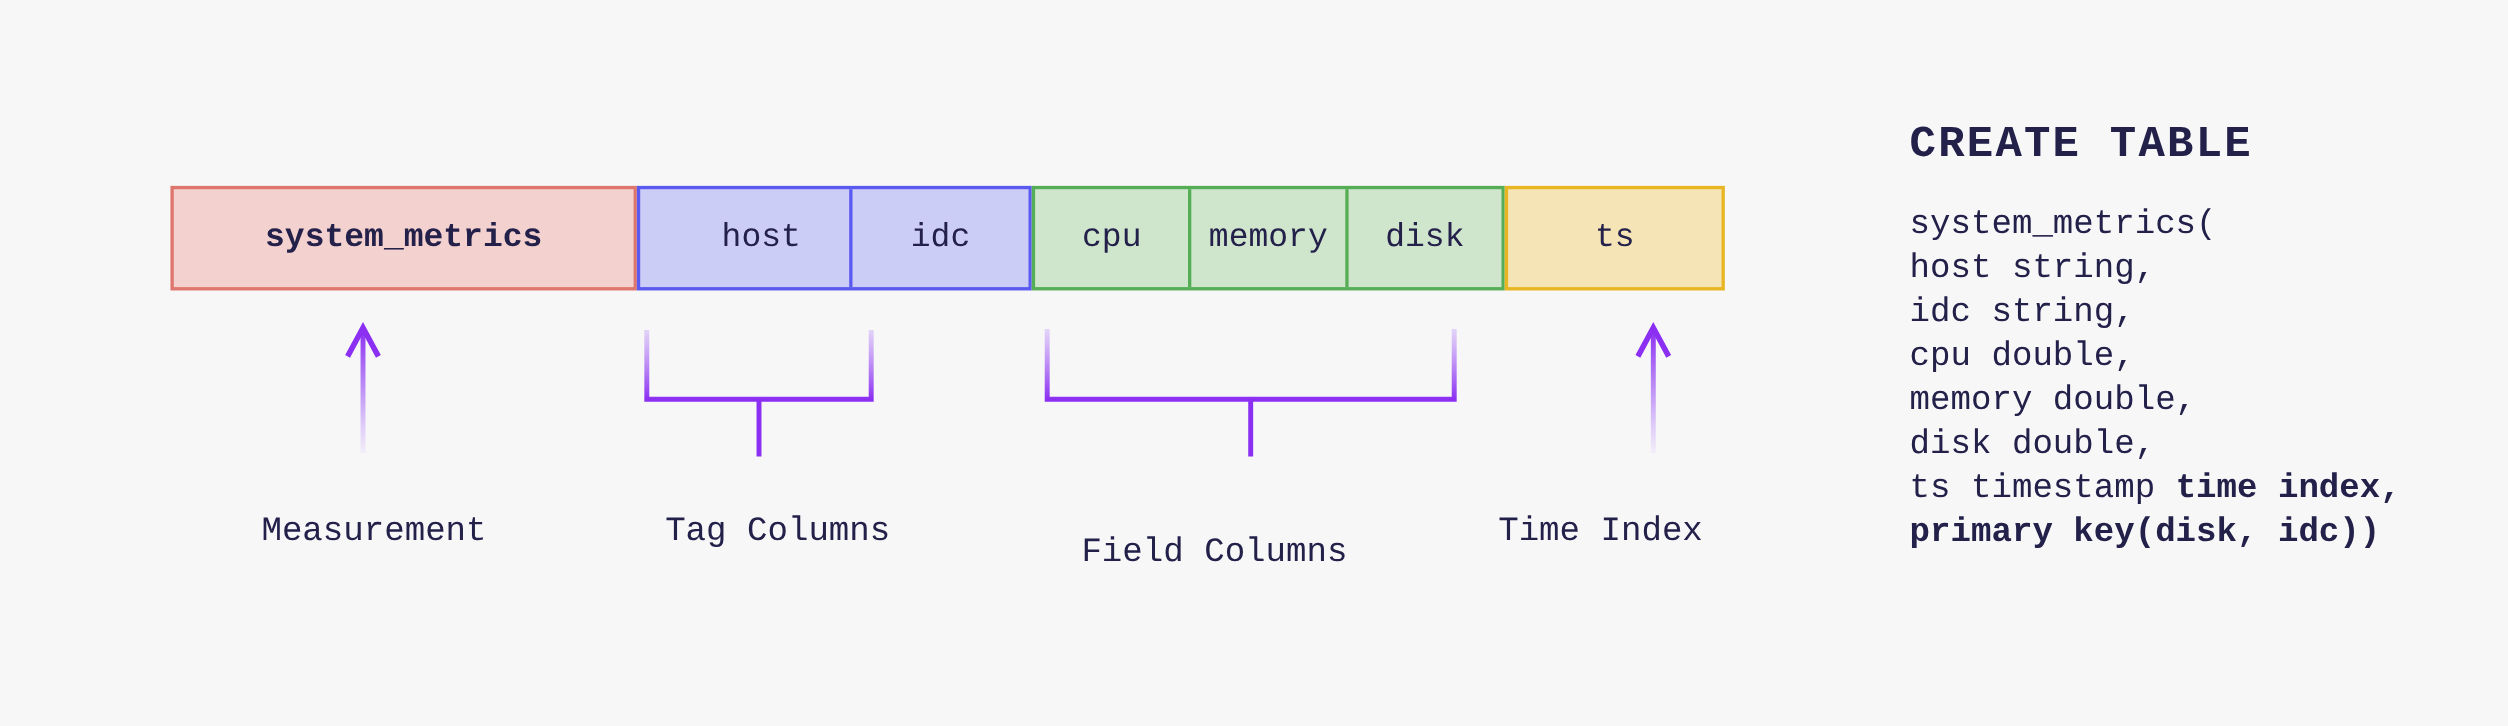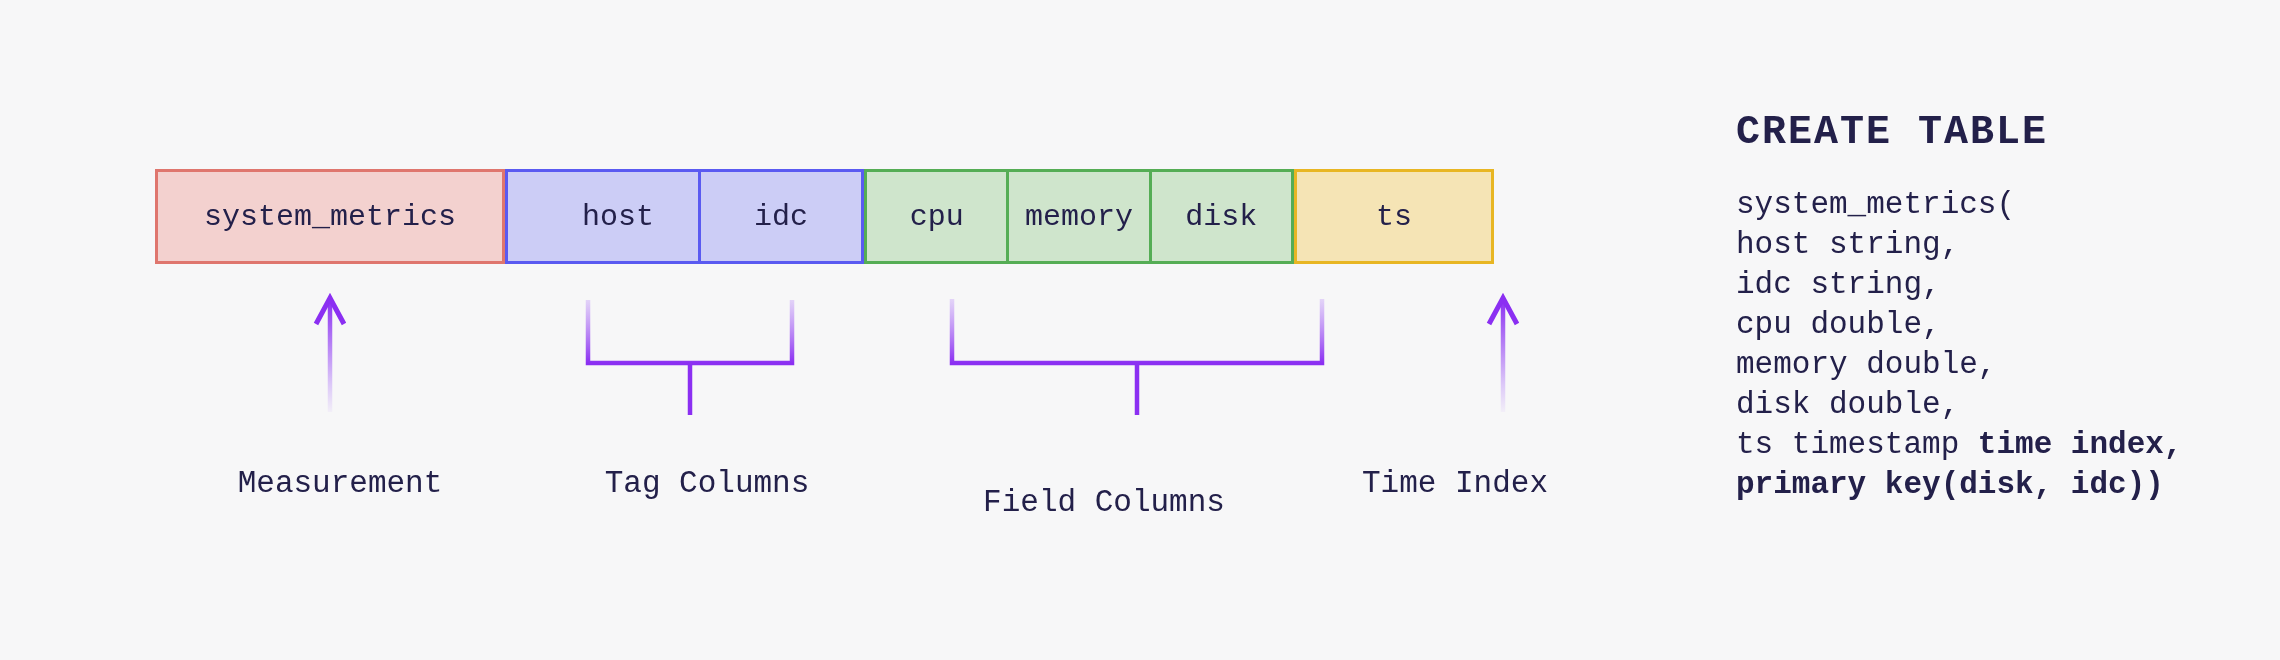--- a/index.html
+++ b/index.html
@@ -15,21 +15,21 @@
     position:absolute;left:155px;top:169px;
     width:1438px;height:95px;
     display:flex;
   }
   .group{
     display:flex;
     box-sizing:border-box;
     border:3px solid;
     height:95px;
   }
-  .g-measurement{width:350px;background:var(--red-fill);border-color:var(--red-border);}
+  .g-measurement{width:424px;background:var(--red-fill);border-color:var(--red-border);font-weight:bold;}
   .g-tag{width:359px;background:var(--blue-fill);border-color:var(--blue-border);padding-left:30px;}
   .g-field{width:430px;background:var(--green-fill);border-color:var(--green-border);}
   .g-time{width:200px;background:var(--yellow-fill);border-color:var(--yellow-border);}
   .cell{
     flex:1;
     display:flex;align-items:center;justify-content:center;
     font-size:30px;color:var(--ink);
     white-space:nowrap;
   }
   .g-tag .cell + .cell{border-left:3px solid var(--blue-border);}

